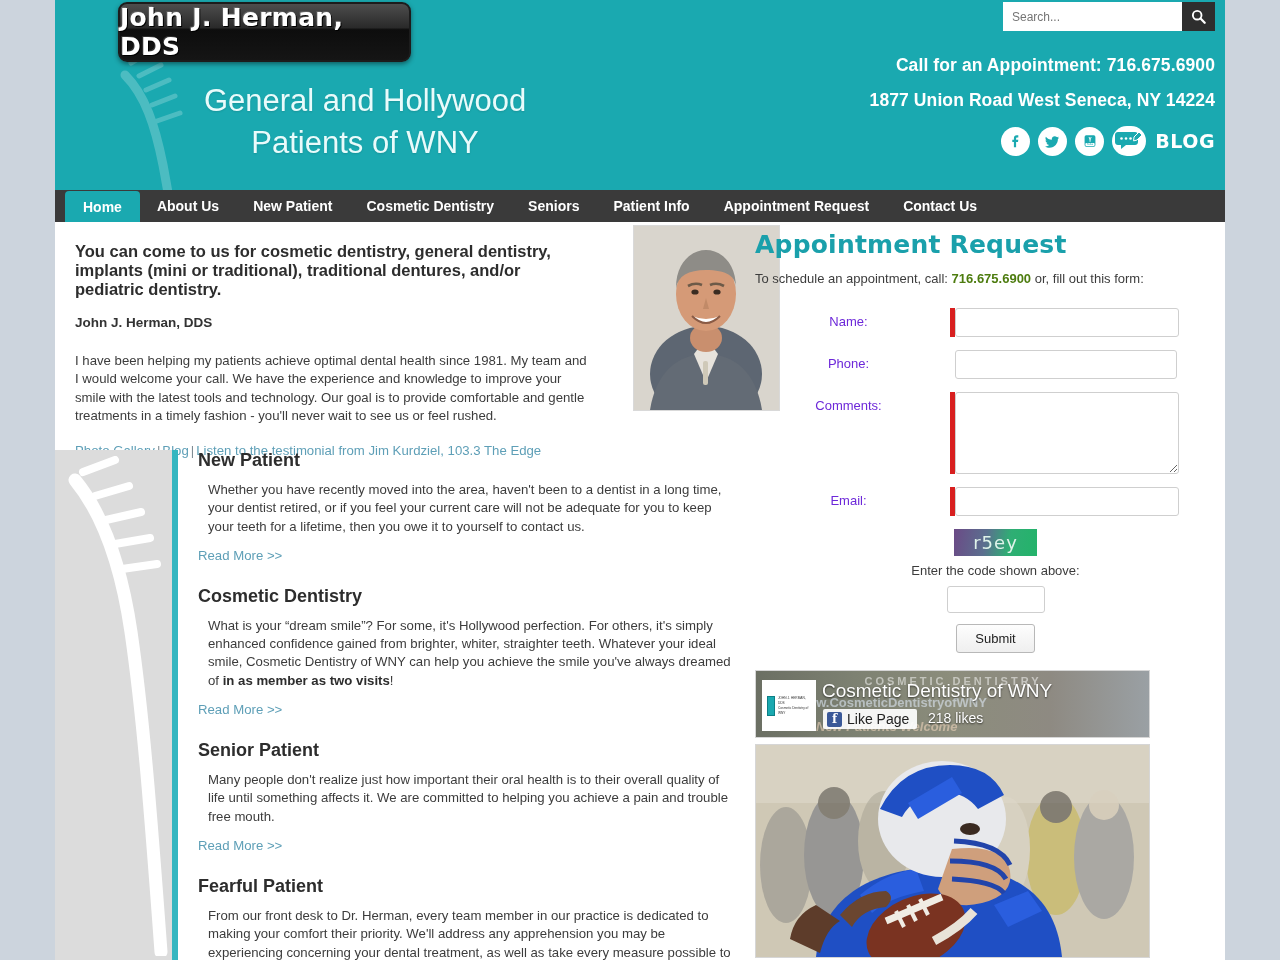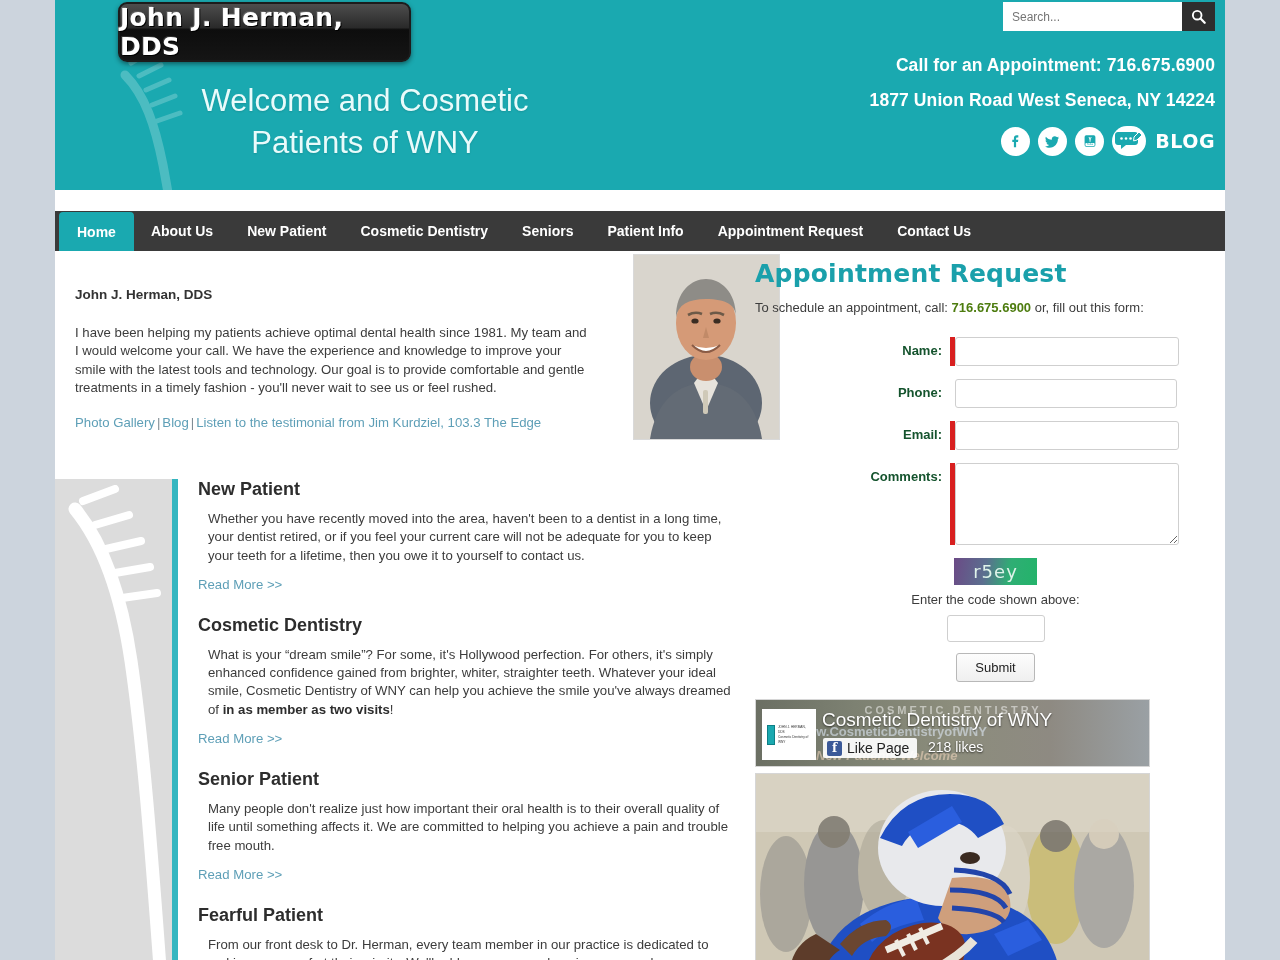--- a/index.html
+++ b/index.html
@@ -110,26 +110,25 @@
     color: #fff;
     font-weight: bold;
     font-size: 19px;
     letter-spacing: .5px;
     margin-left: 1px;
     font-family: "DejaVu Sans", sans-serif;
   }
 
   
   .nav {
-    height: 40px;
+    height: 32px;
     background: #3a3a3a;
     display: flex;
     align-items: stretch;
-    padding-left: 2px;
-    margin-top: 21px;
+    padding-left: 8px;
   }
   .nav-item {
     display: flex; align-items: center;
     padding: 0 17px;
     color: #ffffff;
     font-size: 14px;
     font-weight: bold;
     cursor: pointer;
     white-space: nowrap;
   }
@@ -262,26 +261,26 @@
   .ar-sub b { font-weight: bold; color: #4d7c0f; }
 
   .form { margin-top: 22px; }
   .frow {
     display: flex;
     align-items: flex-start;
     margin-bottom: 13px;
   }
   .flabel {
     width: 195px;
-    text-align: right;
+    text-align: center;
     padding-right: 8px;
     padding-top: 6px;
     font-size: 13px;
-    font-weight: bold;
-    color: #14532d;
+    font-weight: normal;
+    color: #6d28d9;
   }
   .reqbar {
     width: 5px;
     background: #d81f1f;
     align-self: stretch;
     flex: 0 0 5px;
   }
   .reqbar.hidden { background: transparent; }
   .finput {
     height: 29px;
@@ -468,21 +467,21 @@
         <line x1="67" y1="60" x2="90" y2="51"></line>
         <line x1="72" y1="76" x2="95" y2="68"></line>
       </g>
     </svg>
 
     <div class="logo-plaque">
       <span>John J. Herman, DDS</span>
     </div>
 
     <div class="tagline">
-      <div>Welcome and Cosmetic</div>
+      <div>General and Hollywood</div>
       <div>Patients of WNY</div>
     </div>
 
     <div class="search-wrap">
       <input class="search-input" type="text" placeholder="Search..." style="">
       <button class="search-btn">
         <svg width="15" height="15" viewBox="0 0 16 16">
           <circle cx="6.6" cy="6.6" r="4.6" stroke="#ffffff" stroke-width="2" fill="none"></circle>
           <line x1="10.2" y1="10.2" x2="14.6" y2="14.6" stroke="#ffffff" stroke-width="2.4" stroke-linecap="round"></line>
         </svg>
@@ -531,20 +530,21 @@
     <div class="nav-item">Cosmetic Dentistry</div>
     <div class="nav-item">Seniors</div>
     <div class="nav-item">Patient Info</div>
     <div class="nav-item">Appointment Request</div>
     <div class="nav-item">Contact Us</div>
   </div>
 
   <div class="content">
 
     <div class="intro">
+      <h1>You can come to us for cosmetic dentistry, general dentistry, implants (mini or traditional), traditional dentures, and/or pediatric dentistry.</h1>
       <div class="byline">John J. Herman, DDS</div>
       <p class="body">I have been helping my patients achieve optimal dental health since 1981. My team and I would welcome your call.  We have the experience and knowledge to improve your smile with the latest tools and technology.  Our goal is to provide comfortable and gentle treatments in a timely fashion - you'll never wait to see us or feel rushed.</p>
       <div class="links">
         <a>Photo Gallery</a><span class="sep">|</span><a>Blog</a><span class="sep">|</span><a>Listen to the testimonial from Jim Kurdziel, 103.3 The Edge</a>
       </div>
     </div>
 
     <div class="doctor-photo">
       <svg width="145" height="184" viewBox="0 0 145 184">
         <rect width="145" height="184" fill="#d9d5cd"></rect>
@@ -620,29 +620,29 @@
           <input class="finput" type="text" style="">
         </div>
 
         <div class="frow">
           <div class="flabel">Phone:</div>
           <div class="reqbar hidden"></div>
           <input class="finput narrow" type="text" style="">
         </div>
 
         <div class="frow">
+          <div class="flabel">Comments:</div>
+          <div class="reqbar"></div>
+          <textarea class="ftext" style=""></textarea>
+        </div>
+
+        <div class="frow">
           <div class="flabel">Email:</div>
           <div class="reqbar"></div>
           <input class="finput" type="text" style="">
-        </div>
-
-        <div class="frow">
-          <div class="flabel">Comments:</div>
-          <div class="reqbar"></div>
-          <textarea class="ftext" style=""></textarea>
         </div>
 
         <div class="captcha-wrap">
           <div class="captcha-img">r5ey</div>
           <div class="captcha-label">Enter the code shown above:</div>
           <input class="captcha-input" type="text" style="">
           <button class="submit-btn">Submit</button>
         </div>
       </div>
 

